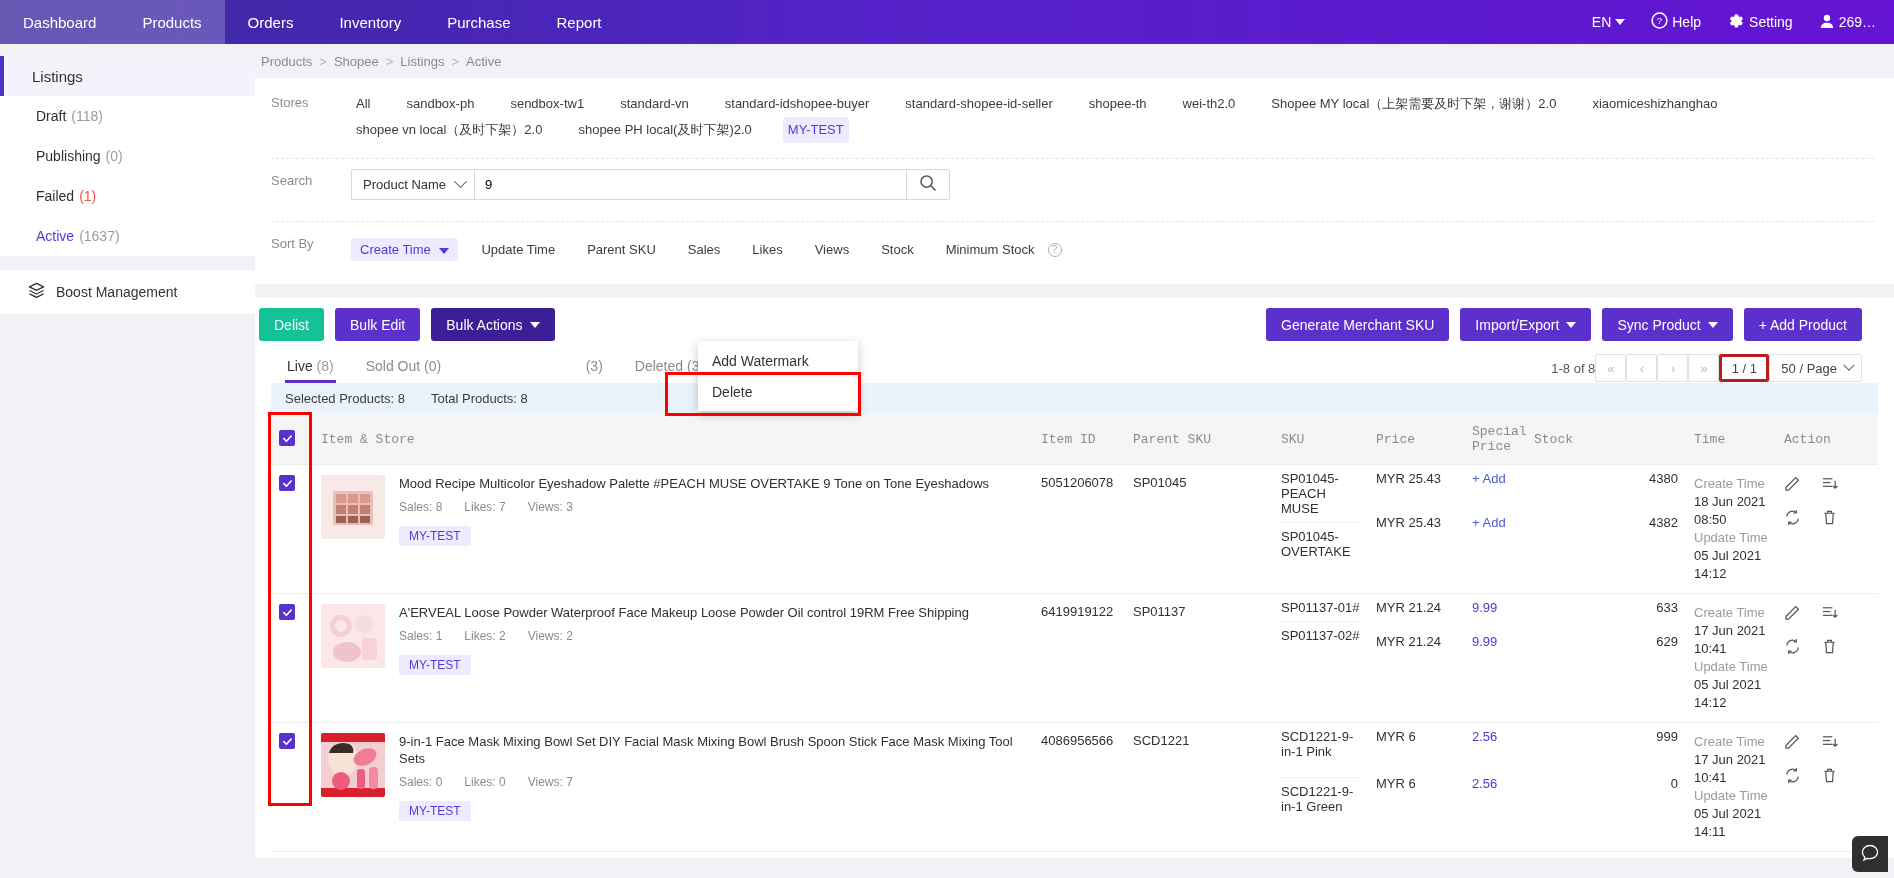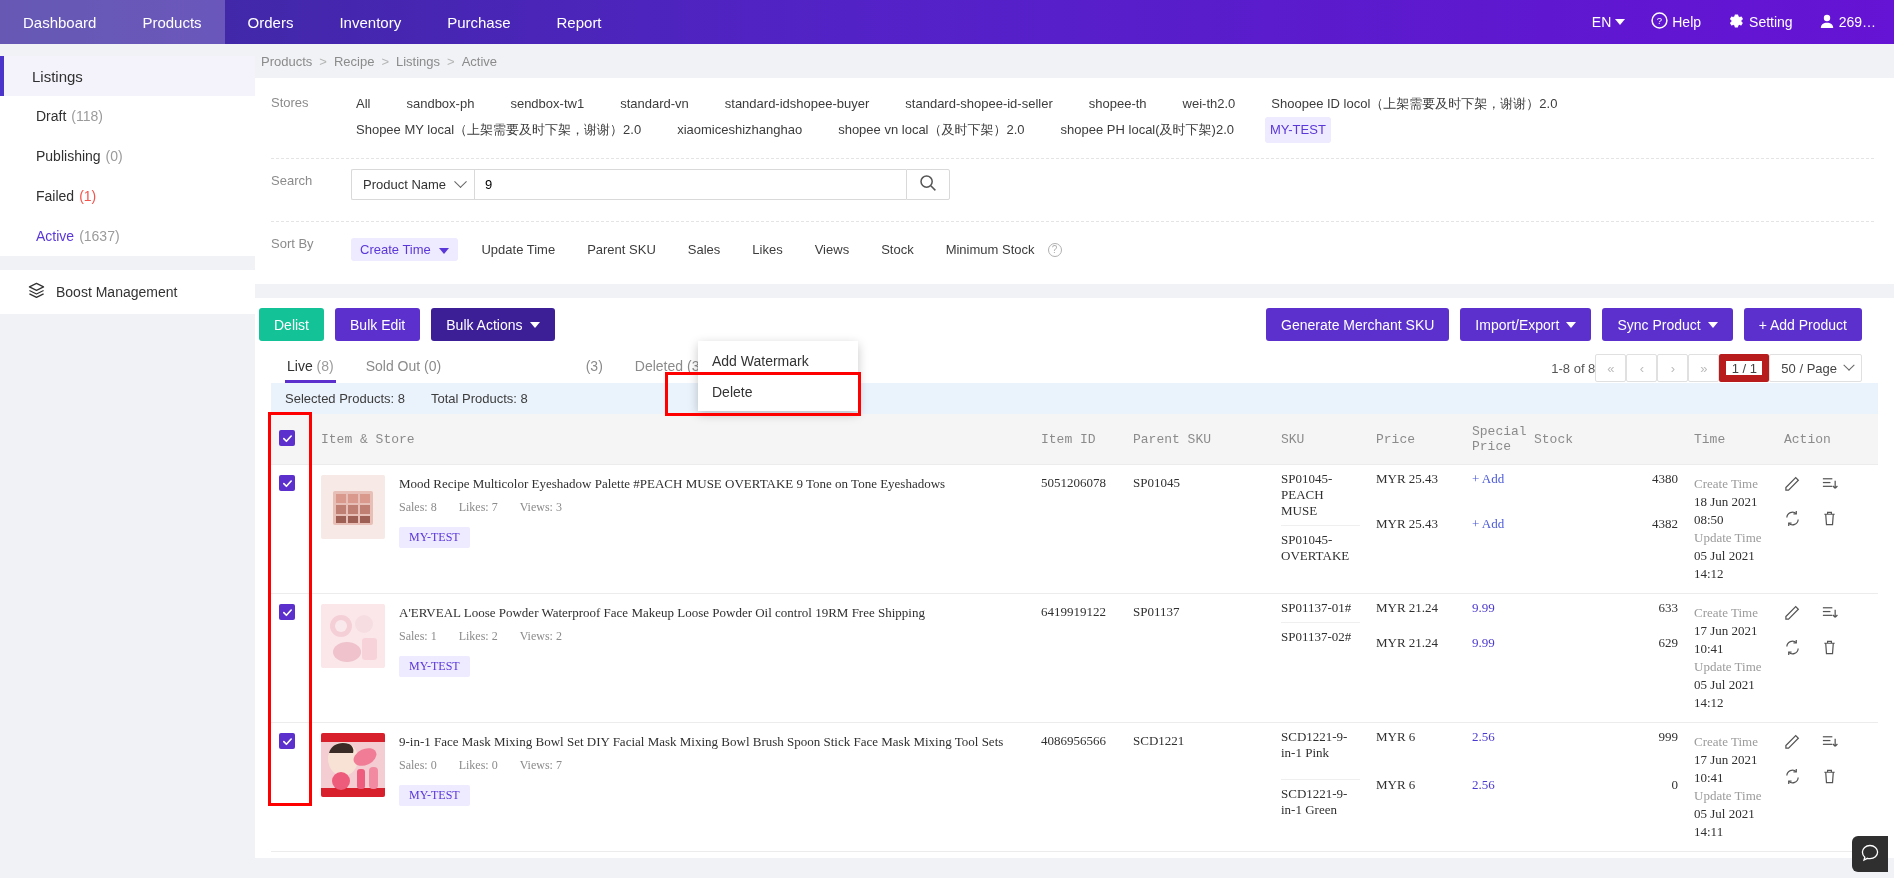--- a/index.html
+++ b/index.html
@@ -168,21 +168,21 @@
   .tab.sel::after {
     content: ""; position: absolute; left: 14px; right: 14px; bottom: 0; height: 3px; background: #5b30cc;
   }
   .tabs-right { margin-left: auto; display: flex; align-items: center; font-size: 13px; color: #555; }
   .pg-btn {
     width: 31px; height: 28px; border: 1px solid #e0e0e0; background: #fff;
     display: flex; align-items: center; justify-content: center;
     color: #bbb; font-size: 13px; cursor: pointer; border-radius: 2px;
   }
   .pg-num {
-    min-width: 50px; height: 28px; border: 7px solid #b91c1c; background: #fff;
+    min-width: 50px; height: 28px; border: 3px solid #b91c1c; background: #fff;
     display: flex; align-items: center; justify-content: center; color: #444; border-radius: 2px;
   }
   .pg-size {
     min-width: 84px; height: 28px; border: 1px solid #e0e0e0; background: #fff;
     display: flex; align-items: center; justify-content: space-between;
     padding: 0 8px 0 11px; color: #444; border-radius: 2px; cursor: pointer; gap: 8px;
   }
 
   
   .selbar {
@@ -194,21 +194,21 @@
   .tablewrap { margin: 0 16px; }
   table.t { width: 100%; border-collapse: collapse; table-layout: fixed; }
   table.t th {
     background: #f5f5f5; color: #8b8b8b; font-weight: normal; font-size: 13px;
     text-align: left; padding: 10px 8px; border-bottom: 1px solid #ececec;
     vertical-align: middle;
     font-family: Liberation Mono, monospace;
   }
   table.t td {
     padding: 10px 8px; font-size: 13px; vertical-align: top;
-    border-bottom: 1px solid #ececec; color: #303030; font-family: Liberation Serif, serif;
+    border-bottom: 1px solid #ececec; color: #303030;
   }
   .cb {
     width: 16px; height: 16px; border-radius: 2px; background: #5b30cc;
     display: inline-flex; align-items: center; justify-content: center;
     cursor: pointer;
   }
   .cb svg { display: block; }
   .thumb { width: 64px; height: 64px; border-radius: 2px; flex: 0 0 64px; overflow: hidden; }
   .item-cell { display: flex; gap: 14px; }
   .item-title { font-size: 13px; color: #303030; line-height: 17px; }
@@ -330,21 +330,21 @@
           </svg>
       </span>
       <span>Boost Management</span>
     </div>
   </div>
 
   <div class="main">
     <div class="crumb">
       <span>Products</span>
       <span class="sep">&gt;</span>
-      <span>Recipe</span>
+      <span>Shopee</span>
       <span class="sep">&gt;</span>
       <span>Listings</span>
       <span class="sep">&gt;</span>
       <span>Active</span>
     </div>
 
     <div class="panel">
 
       <div class="filter">
 
@@ -352,21 +352,20 @@
           <div class="flabel">Stores</div>
           <div class="fvals">
             <div class="fchip">All</div>
             <div class="fchip">sandbox-ph</div>
             <div class="fchip">sendbox-tw1</div>
             <div class="fchip">standard-vn</div>
             <div class="fchip">standard-idshopee-buyer</div>
             <div class="fchip">standard-shopee-id-seller</div>
             <div class="fchip">shopee-th</div>
             <div class="fchip">wei-th2.0</div>
-            <div class="fchip">Shoopee ID locol（上架需要及时下架，谢谢）2.0</div>
             <div class="fchip">Shopee MY local（上架需要及时下架，谢谢）2.0</div>
             <div class="fchip">xiaomiceshizhanghao</div>
             <div class="fchip">shopee vn local（及时下架）2.0</div>
             <div class="fchip">shopee PH local(及时下架)2.0</div>
             <div class="fchip sel">MY-TEST</div>
           </div>
         </div>
 
         <div class="fsep"></div>
 

